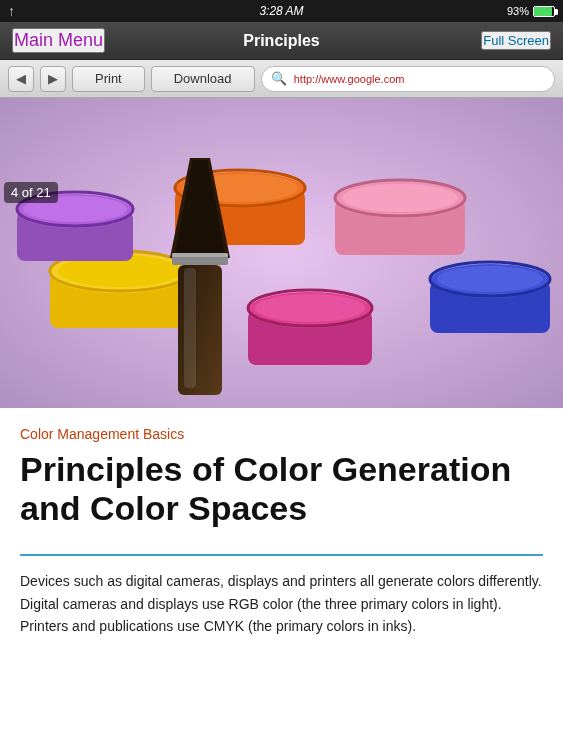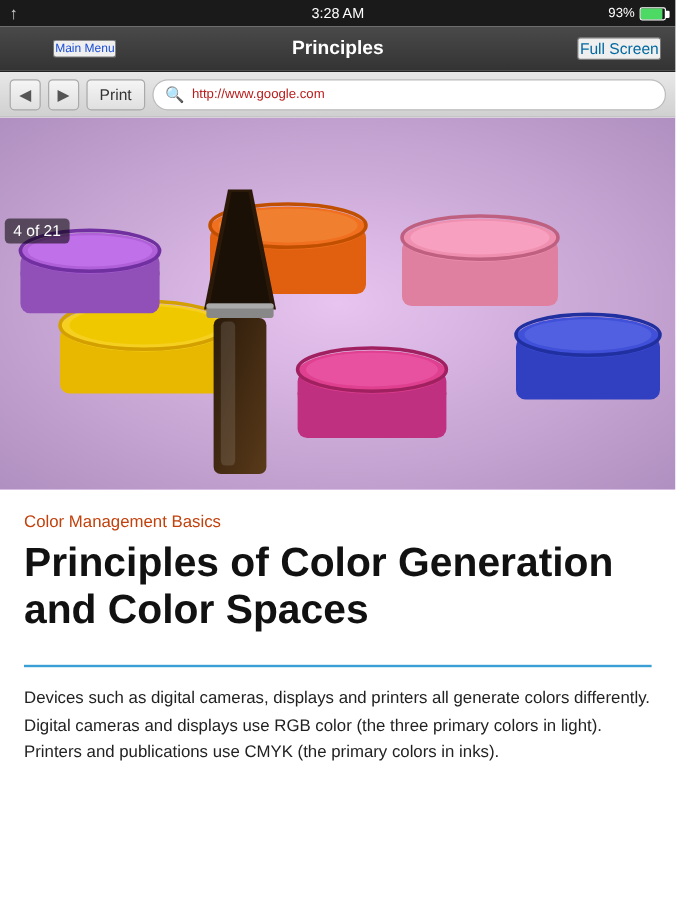--- a/index.html
+++ b/index.html
@@ -27,20 +27,21 @@
     #status-bar .left-arrow {
       font-size: 14px;
       color: #ccc;
     }
     #status-bar .time {
       font-size: 12px;
       font-weight: 500;
       position: absolute;
       left: 50%;
       transform: translateX(-50%);
+      font-style: italic;
     }
     #status-bar .right-icons {
       display: flex;
       align-items: flex-end;
       gap: 4px;
       font-size: 11px;
       margin-left: auto;
     }
     .battery-icon {
       display: inline-flex;
@@ -78,24 +79,23 @@
       width: 100%;
       height: 38px;
       background: linear-gradient(to bottom, #4a4a4a, #333);
       display: flex;
       align-items: center;
       justify-content: space-between;
       padding: 0 12px;
       border-bottom: 1px solid #222;
     }
     #title-bar .menu-btn {
-      color: #1d4ed8;
-      font-size: 10px;
+      color: #a21caf;
+      font-size: 18px;
       cursor: pointer;
-      margin-left: 32px;
     }
     #title-bar .app-title {
       color: #fff;
       font-size: 16px;
       font-weight: bold;
       position: absolute;
       left: 50%;
       transform: translateX(-50%);
     }
     #title-bar .fullscreen-btn {
@@ -124,21 +124,21 @@
       border-radius: 4px;
       display: flex;
       align-items: center;
       justify-content: center;
       cursor: pointer;
       font-size: 13px;
       color: #555;
     }
     .toolbar-text-btn {
       height: 26px;
-      padding: 0 10px;
+      padding: 0 22px;
       background: linear-gradient(to bottom, #f5f5f5, #e0e0e0);
       border: 1px solid #aaa;
       border-radius: 4px;
       font-size: 13px;
       color: #333;
       cursor: pointer;
       display: flex;
       align-items: center;
     }
     #url-bar {
@@ -254,20 +254,21 @@
 </div>
 
 <div id="toolbar">
   <div class="nav-btn">
     <span>◀</span>
   </div>
   <div class="nav-btn">
     <span>▶</span>
   </div>
   <div class="toolbar-text-btn">Print</div>
+  <div class="toolbar-text-btn">Download</div>
   <div id="url-bar">
     <span class="search-icon">🔍</span>
     <input type="text" value="http://www.google.com" style="">
   </div>
 </div>
 
 <div id="content-area" style="position:relative;">
 
   <div id="page-counter">4 of 21</div>
 

